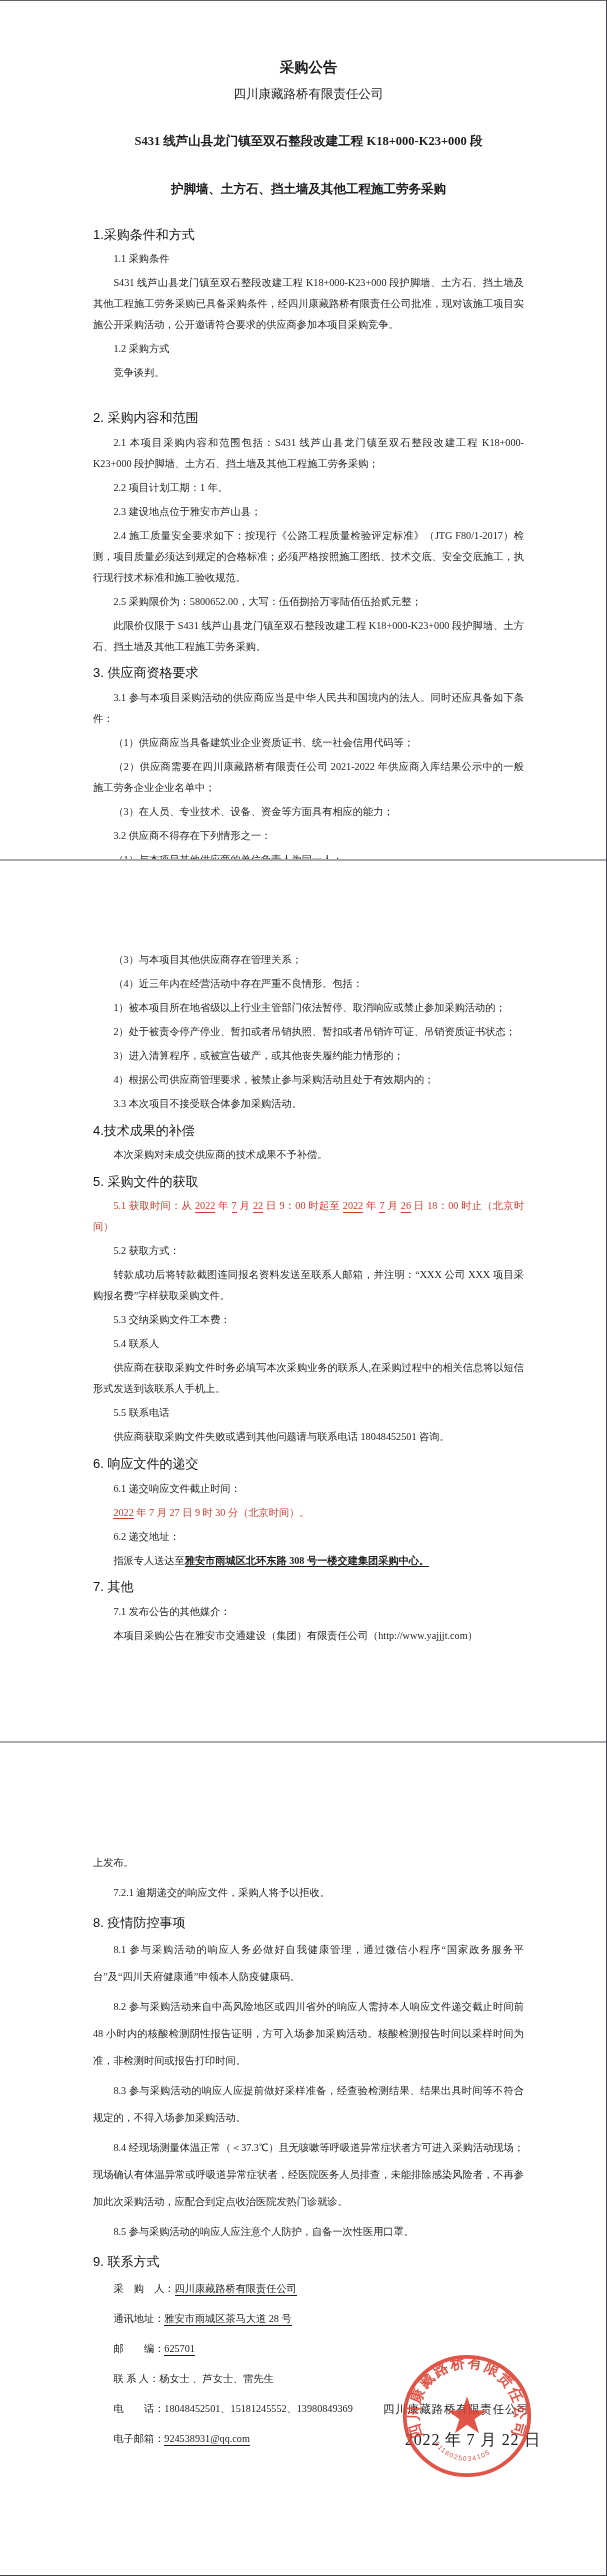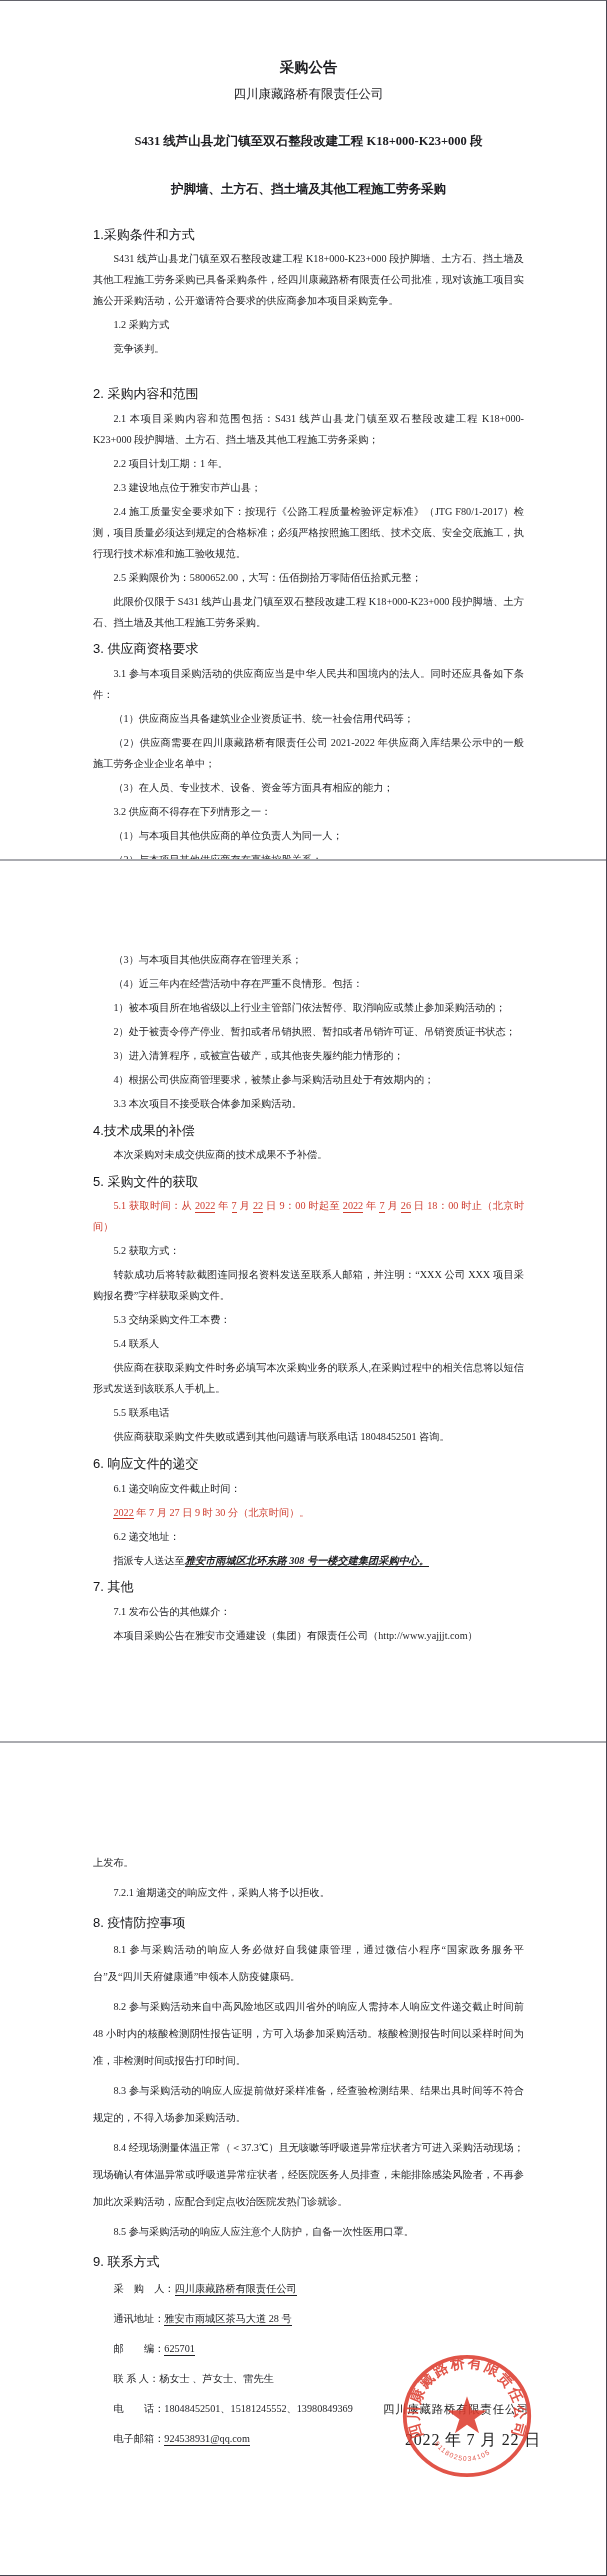--- a/index.html
+++ b/index.html
@@ -21,21 +21,21 @@
   .h{font-family:"Liberation Sans","DejaVu Sans",sans-serif;font-weight:normal;
      font-size:13px;line-height:18px;margin:7.6px 0 4.6px 0;color:#161619;}
   .center{text-align:center;text-indent:0;}
   .doc-title{font-family:"Liberation Sans","DejaVu Sans",sans-serif;font-weight:bold;
      font-size:14.4px;line-height:20px;margin-bottom:7.6px;}
   .doc-company{font-size:12.5px;line-height:18px;margin-bottom:10.6px;}
   .doc-proj{font-weight:bold;font-size:12.5px;line-height:20.5px;margin-top:28px;}
   .gap-lg{margin-top:26px;}
   .red{color:#ce3a2c;}
   .u{border-bottom:0.8px solid currentColor;padding-bottom:0.8px;}
-  .bold{font-weight:bold;font-style:italic;}
+  .bold{font-weight:bold;}
 
   .p3 .body{line-height:27px;font-family:Liberation Serif, serif;}
   .contact{font-size:10.2px;line-height:27px;text-indent:2em;margin-bottom:3px;
      font-family:"Liberation Serif","DejaVu Serif",serif;}
 
   .sig-company{position:absolute;left:383px;top:659px;font-size:11.4px;letter-spacing:0.8px;
      color:#222;z-index:1;white-space:nowrap;}
   .sig-date{position:absolute;left:405px;top:687px;font-size:16px;letter-spacing:0.8px;
      color:#222;z-index:1;white-space:nowrap;}
   .seal{position:absolute;left:401px;top:610px;z-index:2;opacity:0.86;}
@@ -45,20 +45,21 @@
 
 <div class="sheet">
 
   <div class="page" id="page1">
     <p class="doc-title center">采购公告</p>
     <p class="doc-company center">四川康藏路桥有限责任公司</p>
     <p class="doc-proj center">S431 线芦山县龙门镇至双石整段改建工程 K18+000-K23+000 段</p>
     <p class="doc-proj center">护脚墙、土方石、挡土墙及其他工程施工劳务采购</p>
 
     <p class="h gap-lg">1.采购条件和方式</p>
+    <p class="body ind">1.1 采购条件</p>
     <p class="body ind">S431 线芦山县龙门镇至双石整段改建工程 K18+000-K23+000 段护脚墙、土方石、挡土墙及其他工程施工劳务采购已具备采购条件，经四川康藏路桥有限责任公司批准，现对该施工项目实施公开采购活动，公开邀请符合要求的供应商参加本项目采购竞争。</p>
     <p class="body ind">1.2 采购方式</p>
     <p class="body ind">竞争谈判。</p>
 
     <p class="h gap-lg">2. 采购内容和范围</p>
     <p class="body ind">2.1 本项目采购内容和范围包括：S431 线芦山县龙门镇至双石整段改建工程 K18+000-K23+000 段护脚墙、土方石、挡土墙及其他工程施工劳务采购；</p>
     <p class="body ind">2.2 项目计划工期：1 年。</p>
     <p class="body ind">2.3 建设地点位于雅安市芦山县；</p>
     <p class="body ind">2.4 施工质量安全要求如下：按现行《公路工程质量检验评定标准》（JTG F80/1-2017）检测，项目质量必须达到规定的合格标准；必须严格按照施工图纸、技术交底、安全交底施工，执行现行技术标准和施工验收规范。</p>
     <p class="body ind">2.5 采购限价为：5800652.00，大写：伍佰捌拾万零陆佰伍拾贰元整；</p>

